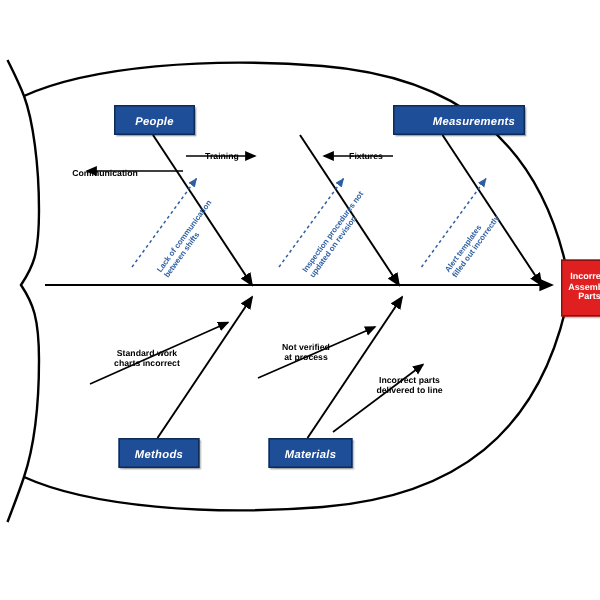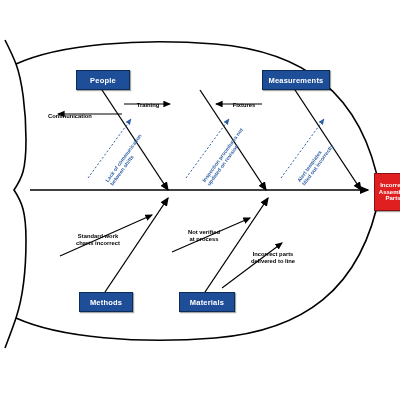--- a/index.html
+++ b/index.html
@@ -15,20 +15,21 @@
     position:absolute;
     background:#1F4E99;
     border:1px solid #0d2b57;
     color:#ffffff;
     font-size:7.5px;
     font-weight:bold;
     display:flex;align-items:center;justify-content:center;
     text-align:center;
     box-shadow:1px 1px 1px rgba(0,0,0,.35);
     letter-spacing:.2px;
+    font-style:italic;
   }
   .effect{
     position:absolute;
     background:#E02020;
     border:1px solid #8d1010;
     color:#ffffff;
     font-size:6px;
     font-weight:bold;
     display:flex;align-items:center;justify-content:center;
     text-align:center;
@@ -127,21 +128,21 @@
       <line x1="172" y1="252" x2="250" y2="218" stroke="#000" stroke-width="1.1" marker-end="url(#ah)"></line>
     </g>
     <g>
       <line x1="222" y1="288" x2="282" y2="243" stroke="#000" stroke-width="1.1" marker-end="url(#ah)"></line>
     </g>
   </svg>
 
   <div class="box" style="left:76px;top:70px;width:52px;height:18px;">
     <span>People</span>
   </div>
-  <div class="box" style="left:262px;top:70px;width:66px;height:18px;">
+  <div class="box" style="left:262px;top:70px;width:66px;height:18px;padding-left:20px;">
     <span>Measurements</span>
   </div>
   <div class="box" style="left:79px;top:292px;width:52px;height:18px;">
     <span>Methods</span>
   </div>
   <div class="box" style="left:179px;top:292px;width:54px;height:18px;">
     <span>Materials</span>
   </div>
 
   <div class="effect" style="left:374px;top:173px;width:38px;height:38px;">

